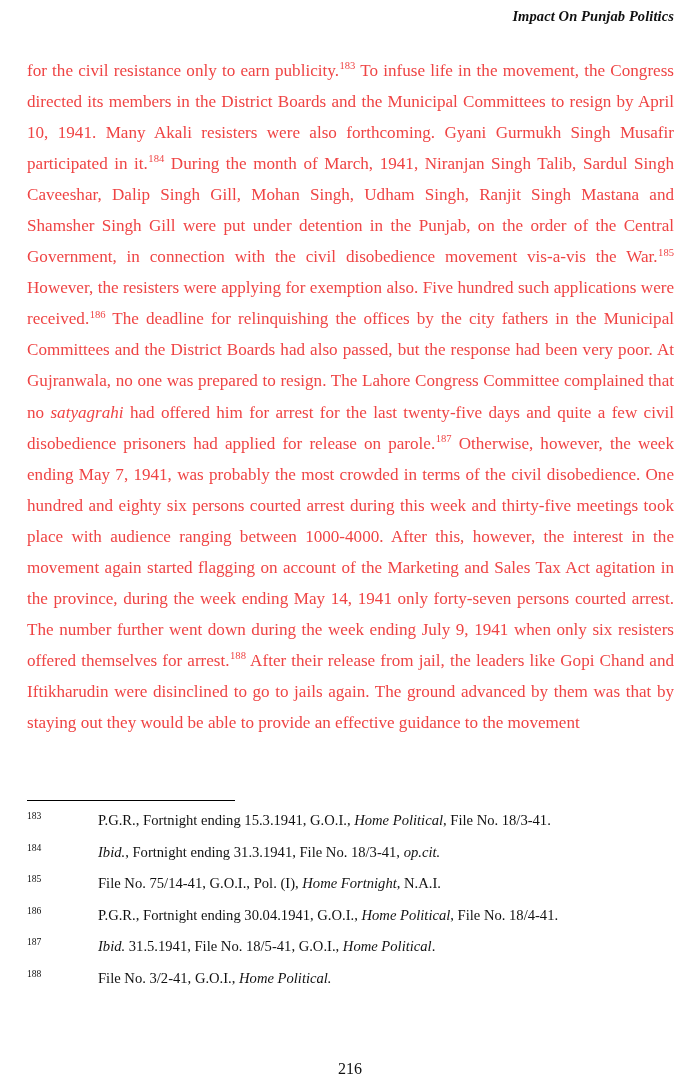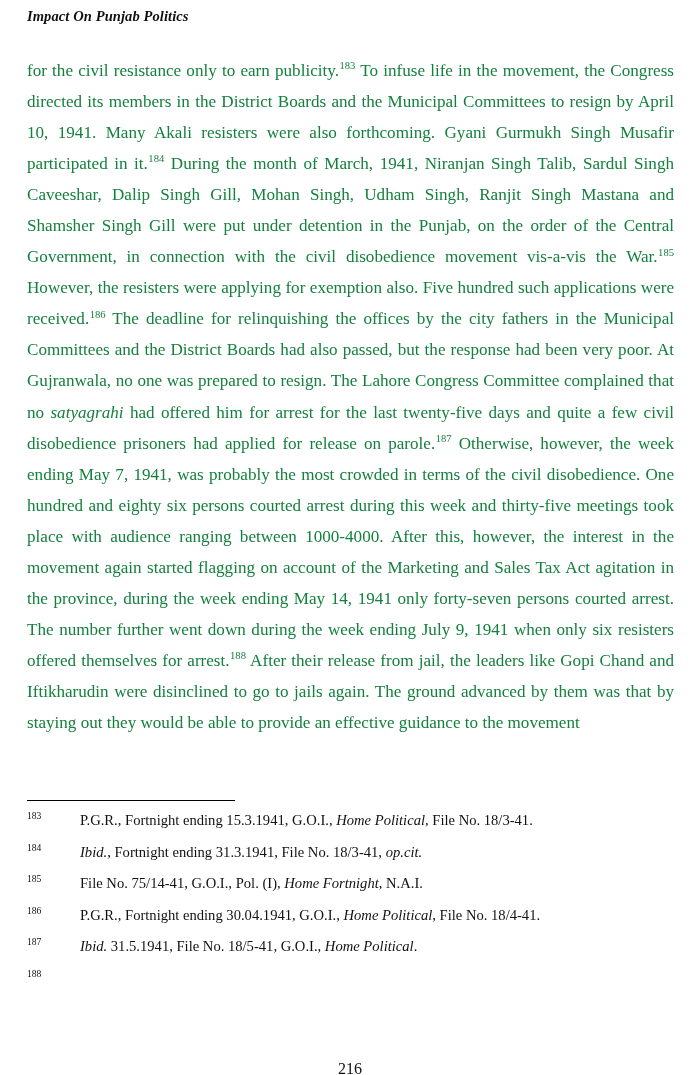--- a/index.html
+++ b/index.html
@@ -19,42 +19,42 @@
     overflow: hidden;
     box-sizing: border-box;
   }
 
   
   .running-header {
     position: absolute;
     top: 8px;
     left: 27px;
     right: 26px;
-    text-align: left;
+    text-align: right;
     font-style: italic;
     font-weight: bold;
     font-size: 14.5px;
     letter-spacing: 0.1px;
     color: #101010;
   }
 
   
   .body-block {
     position: absolute;
     top: 55px;
     left: 27px;
     width: 647px;
   }
   .body-par {
     margin: 0;
     text-align: justify;
     text-justify: inter-word;
     font-size: 17.1px;
     line-height: 31.05px;
-    color: #15803d;
+    color: #ef4444;
     hyphens: none;
   }
   .body-par sup {
     font-size: 0.62em;
     vertical-align: super;
     line-height: 0;
     padding-left: 0.5px;
   }
   .it { font-style: italic; }
 
@@ -82,21 +82,21 @@
   }
   .footnote:last-child { margin-bottom: 0; }
   .footnote-num {
     position: absolute;
     left: 0;
     top: -1px;
     font-size: 9.6px;
     line-height: 13px;
     color: #111111;
   }
-  .footnote-text { display: block; }
+  .footnote-text { display: block; margin-left: 18px; }
   .footnote-text .ln { display: block; }
 
   
   .page-number {
     position: absolute;
     bottom: -4px;
     left: 0;
     width: 700px;
     text-align: center;
     font-size: 16px;
@@ -144,20 +144,21 @@
         </div>
         <div class="footnote">
           <span class="footnote-num">187</span>
           <span class="footnote-text">
             <span class="ln"><span class="it">Ibid.</span> 31.5.1941, File No. 18/5-41, G.O.I., <span class="it">Home Political</span>.</span>
           </span>
         </div>
         <div class="footnote">
           <span class="footnote-num">188</span>
           <span class="footnote-text">
+            <span class="ln">File No. 3/2-41, G.O.I., <span class="it">Home Political.</span></span>
           </span>
         </div>
       </div>
   </div>
 
   <div class="page-number">216</div>
 
 </div>
 
 </body></html>

